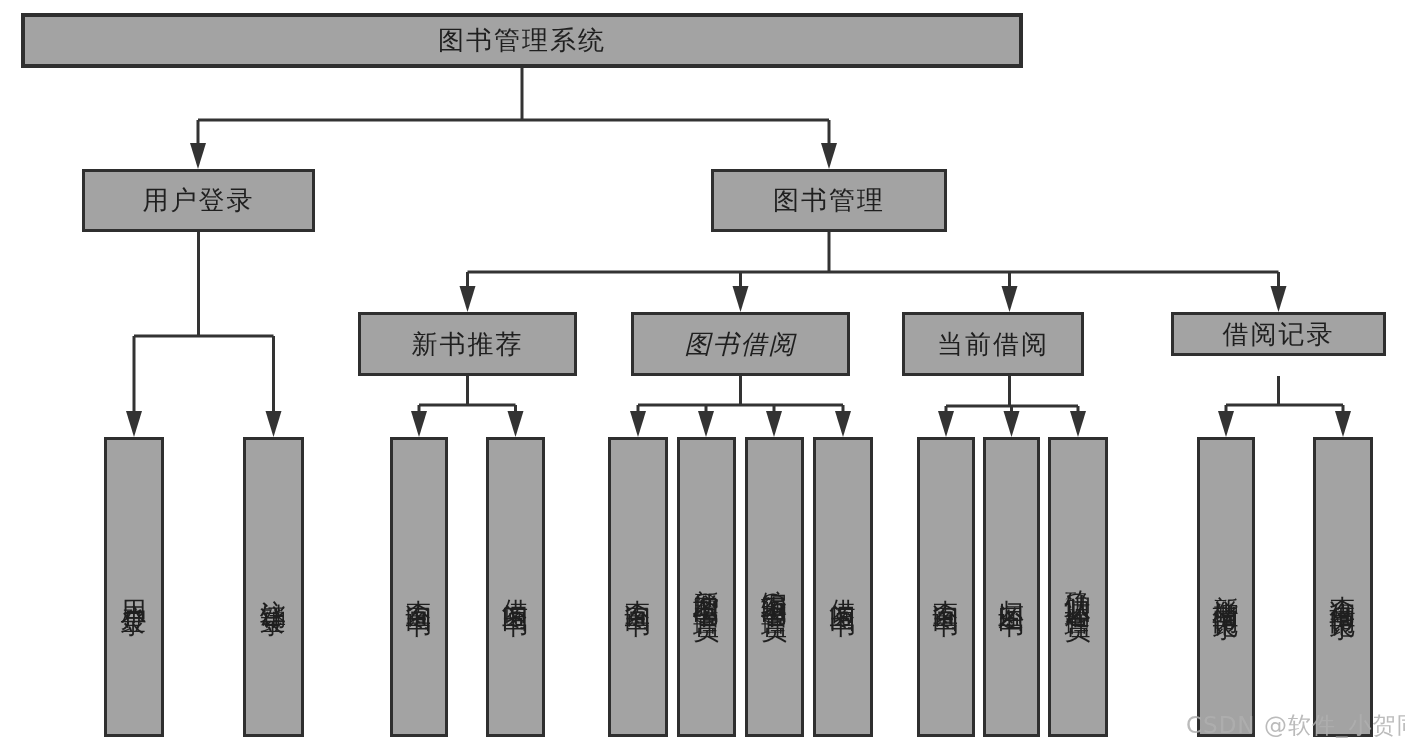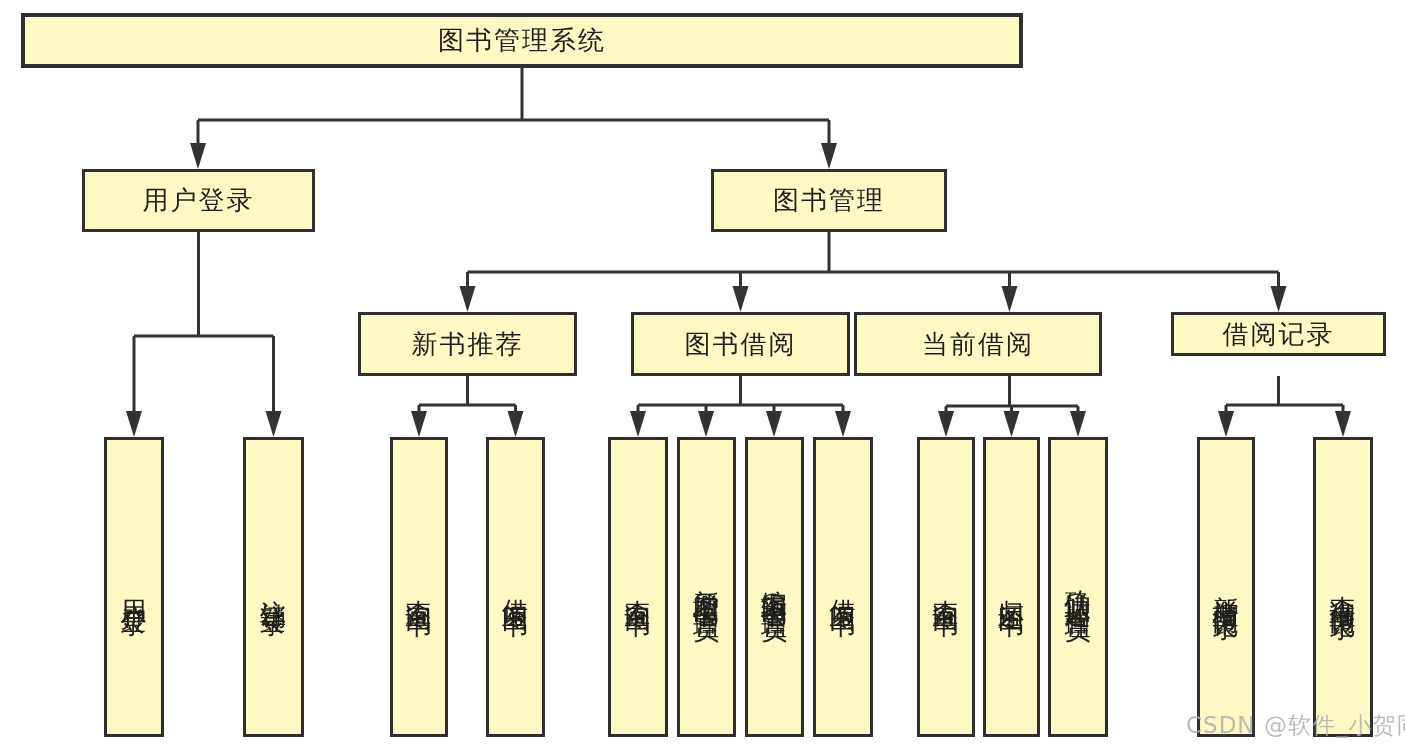--- a/index.html
+++ b/index.html
@@ -19,21 +19,21 @@
   }
   .connectors {
     position: absolute;
     left: 0; top: 0;
     width: 1405px;
     height: 747px;
   }
   .box {
     position: absolute;
     box-sizing: border-box;
-    background: #fef9c3;
+    background: #a3a3a3;
     border: 3px solid #2f2f2f;
     display: flex;
     align-items: center;
     justify-content: center;
     color: #1f1f1f;
     z-index: 2;
   }
   .box.root { border-width: 4px; }
   .box.h span {
     font-size: 26px;
@@ -149,24 +149,24 @@
   <div class="box h" style="left:82px; top:169px; width:233px; height:63px;">
     <span>用户登录</span>
   </div>
   <div class="box h" style="left:711px; top:169px; width:236px; height:63px;">
     <span>图书管理</span>
   </div>
 
   <div class="box h" style="left:358px; top:312px; width:219px; height:64px;">
     <span>新书推荐</span>
   </div>
-  <div class="box h" style="left:631px; top:312px; width:219px; height:64px;">
+  <div class="box h" style="left:631px; top:312px; width:219px; height:64px;font-style:italic;">
     <span>图书借阅</span>
   </div>
-  <div class="box h" style="left:854px; top:312px; width:248px; height:64px;">
+  <div class="box h" style="left:902px; top:312px; width:182px; height:64px;">
     <span>当前借阅</span>
   </div>
   <div class="box h" style="left:1171px; top:312px; width:215px; height:44px;">
     <span>借阅记录</span>
   </div>
 
   <div class="box v" style="left:104px; top:437px; width:60px; height:300px;">
     <span>用户登录</span>
   </div>
   <div class="box v" style="left:243px; top:437px; width:61px; height:300px;">

